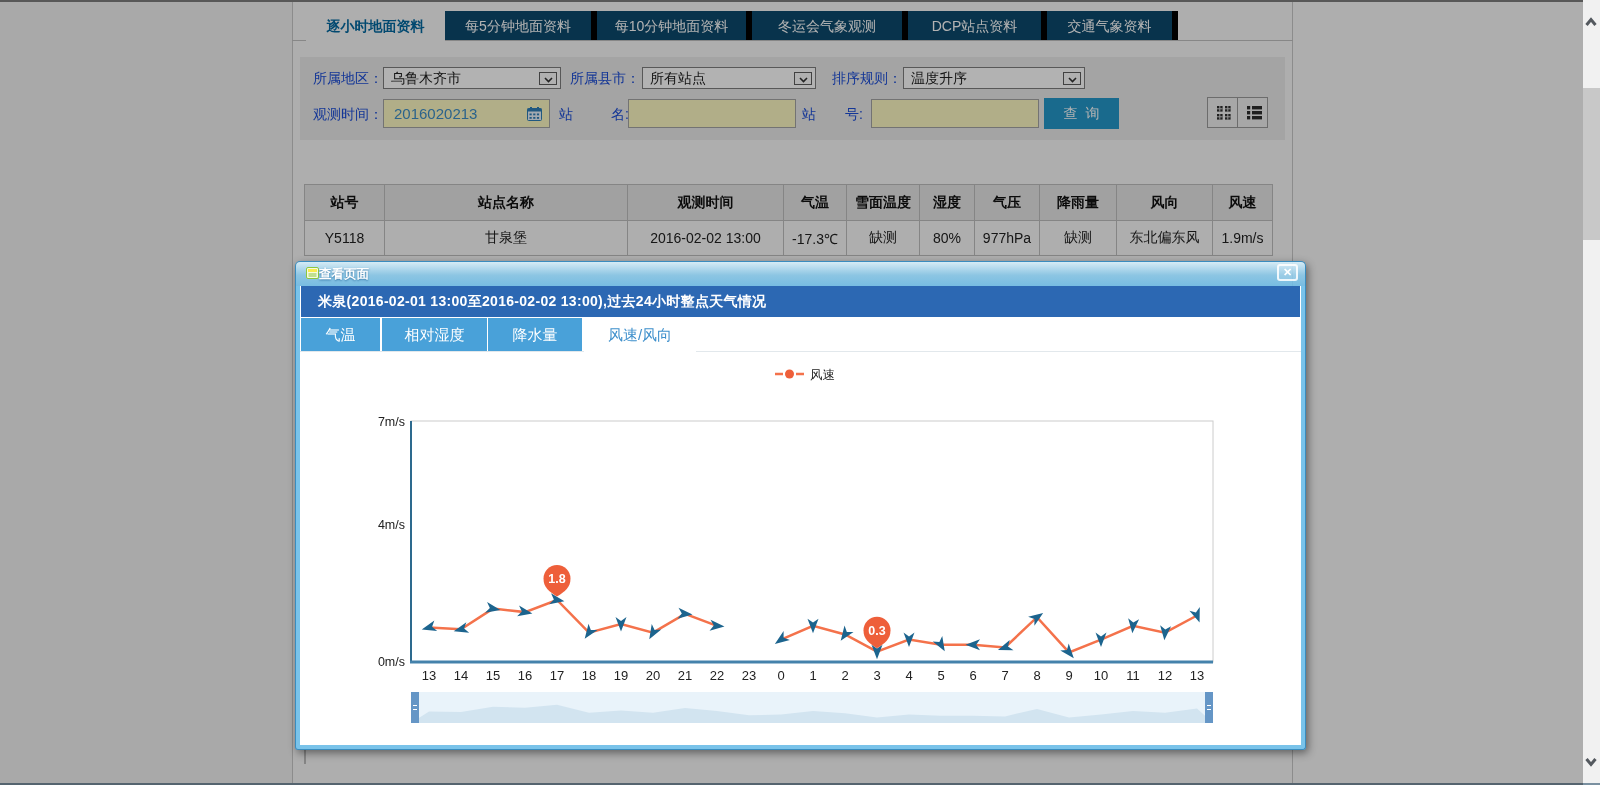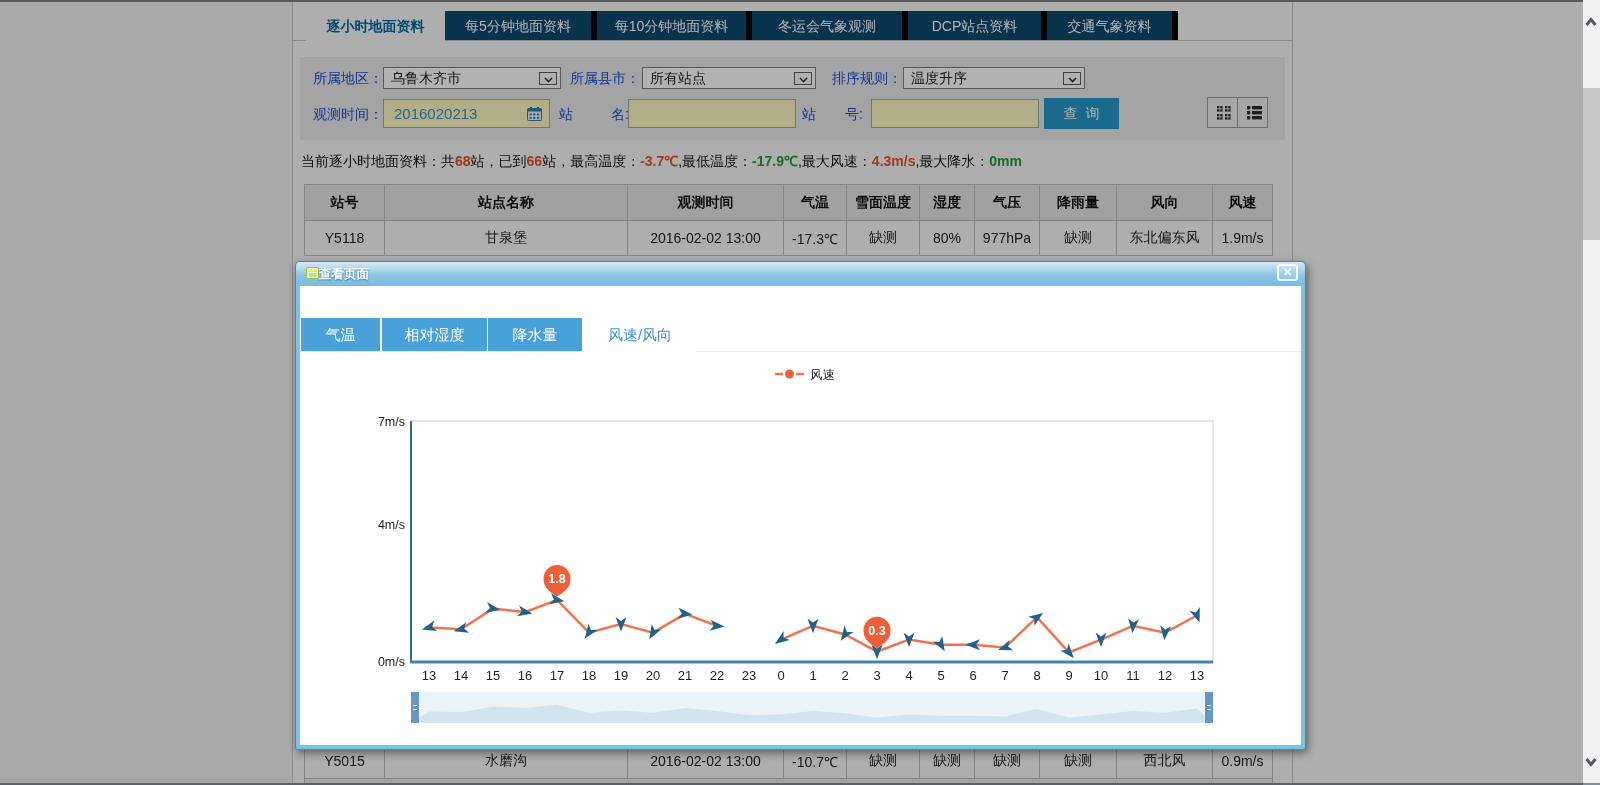--- a/index.html
+++ b/index.html
@@ -132,21 +132,20 @@
           <rect x="0" y="0" width="3.2" height="3.4" fill="#2e2e2e"></rect>
           <rect x="5" y="0" width="10" height="3.4" fill="#2e2e2e"></rect>
           <rect x="0" y="5" width="3.2" height="3.4" fill="#2e2e2e"></rect>
           <rect x="5" y="5" width="10" height="3.4" fill="#2e2e2e"></rect>
           <rect x="0" y="10" width="3.2" height="3.4" fill="#2e2e2e"></rect>
           <rect x="5" y="10" width="10" height="3.4" fill="#2e2e2e"></rect>
         </svg>
       </div>
     </div>
 
-<div class="abs" id="summary">当前逐小时地面资料：共<span class="oj">68</span>站，已到<span class="oj">66</span>站，最高温度：<span class="oj">-3.7℃</span>,最低温度：<span class="gr">-17.9℃</span>,最大风速：<span class="oj">4.3m/s</span>,最大降水：<span class="gr">0mm</span></div>
 <table class="abs" id="dtable">
 <tbody>
         <tr class="hd">
           <td style="width:80px;">站号</td>
           <td style="width:243px;">站点名称</td>
           <td style="width:156px;">观测时间</td>
           <td style="width:63px;">气温</td>
           <td style="width:73px;">雪面温度</td>
           <td style="width:55px;">湿度</td>
           <td style="width:65px;margin-left:7px;">气压</td>
@@ -163,32 +162,20 @@
           <td>80%</td>
           <td>977hPa</td>
           <td>缺测</td>
           <td>东北偏东风</td>
           <td>1.9m/s</td>
         </tr>
 </tbody>
     </table>
 <table class="abs" id="btable">
 <tbody>
-        <tr>
-          <td style="width:80px;">Y5015</td>
-          <td style="width:243px;" class="lnk">水磨沟</td>
-          <td style="width:156px;">2016-02-02 13:00</td>
-          <td style="width:63px;">-10.7℃</td>
-          <td style="width:73px;">缺测</td>
-          <td style="width:55px;">缺测</td>
-          <td style="width:65px;">缺测</td>
-          <td style="width:77px;">缺测</td>
-          <td style="width:96px;">西北风</td>
-          <td style="width:60px;">0.9m/s</td>
-        </tr>
 <tr>
           <td colspan="10" style="background:#ededed;height:20px;"></td>
         </tr>
 </tbody>
     </table>
 <div class="abs" style="left:0;top:783px;width:1583px;height:2px;background:#7a90a0;"></div>
 </div>
 <div class="abs" id="ovl"></div>
 <div class="abs" id="sbar"></div>
 <div class="abs" style="left:1583px;top:783px;width:17px;height:2px;background:#7a90a0;"></div>
@@ -204,20 +191,21 @@
     <div class="abs" id="mtitle"></div>
     <svg class="abs" style="left:11px;top:6px;" width="13" height="12">
       <rect x="0.5" y="0.5" width="12" height="11" rx="1.5" fill="#f5fbe0" stroke="#8cc63f"></rect>
       <rect x="2" y="2" width="9" height="3" fill="#f9ec4e"></rect>
       <rect x="2.5" y="6.5" width="8" height="1" fill="#8cc63f"></rect>
       <rect x="2.5" y="8.5" width="8" height="1" fill="#8cc63f"></rect>
     </svg>
 <div class="abs" id="mtext">查看页面</div>
 <div class="abs" id="mclose">✕</div>
 <div class="abs" id="mbody">
+<div class="abs" id="mhead">米泉(2016-02-01 13:00至2016-02-02 13:00),过去24小时整点天气情况</div>
 <div class="abs mtab" style="left:1px;width:79px;">气温</div>
 <div class="abs mtab" style="left:82px;width:105px;">相对湿度</div>
 <div class="abs mtab" style="left:188px;width:94px;">降水量</div>
 <div class="abs" id="mtabline"></div>
 <div class="abs" id="mtabact">风速/风向</div>
 <svg class="abs" style="left:0;top:66px;" width="1001" height="393" viewBox="0 0 1001 393">
 <g font-family="Liberation Sans,sans-serif">
 <path d="M475,22 h8 M496,22 h8" stroke="#f4724b" stroke-width="2.5"></path>
 <circle cx="489.5" cy="22" r="4.5" fill="#ee5f3a"></circle>
 <text x="510" y="27" font-size="12.5px" fill="#222">风速</text>

